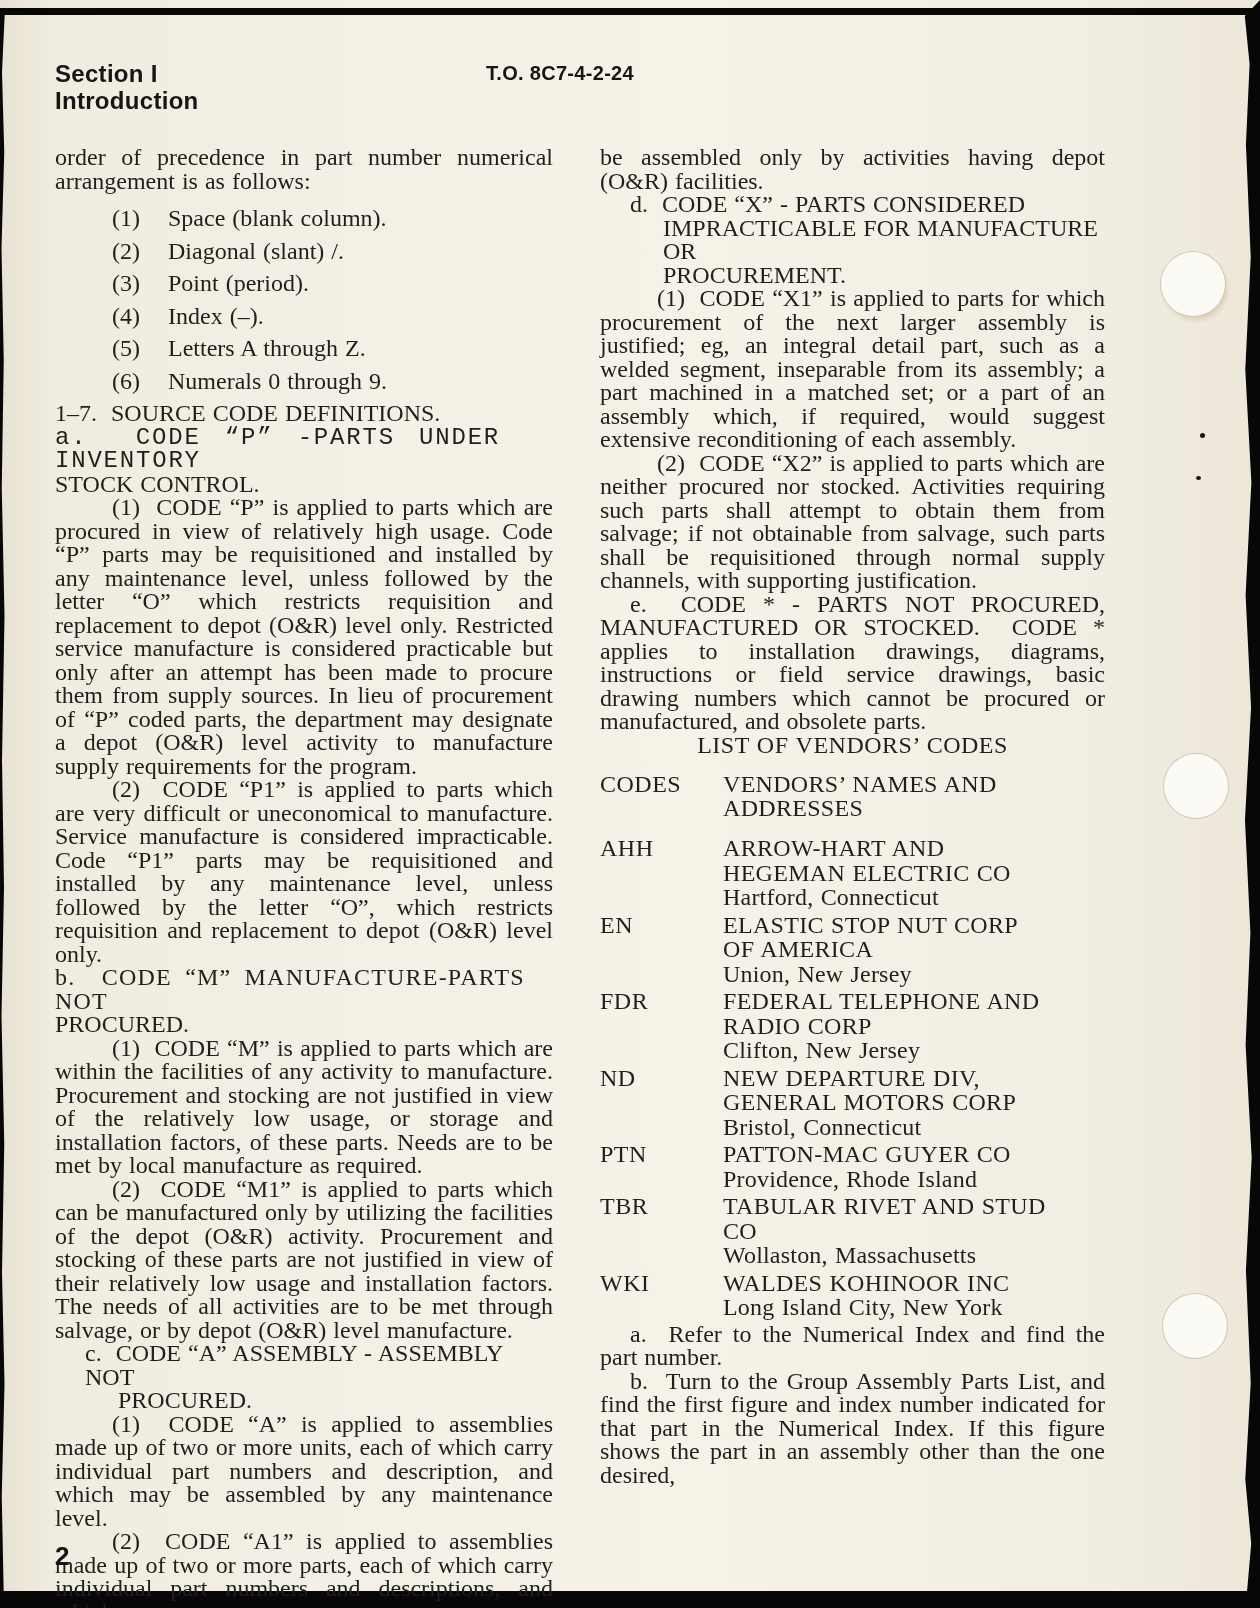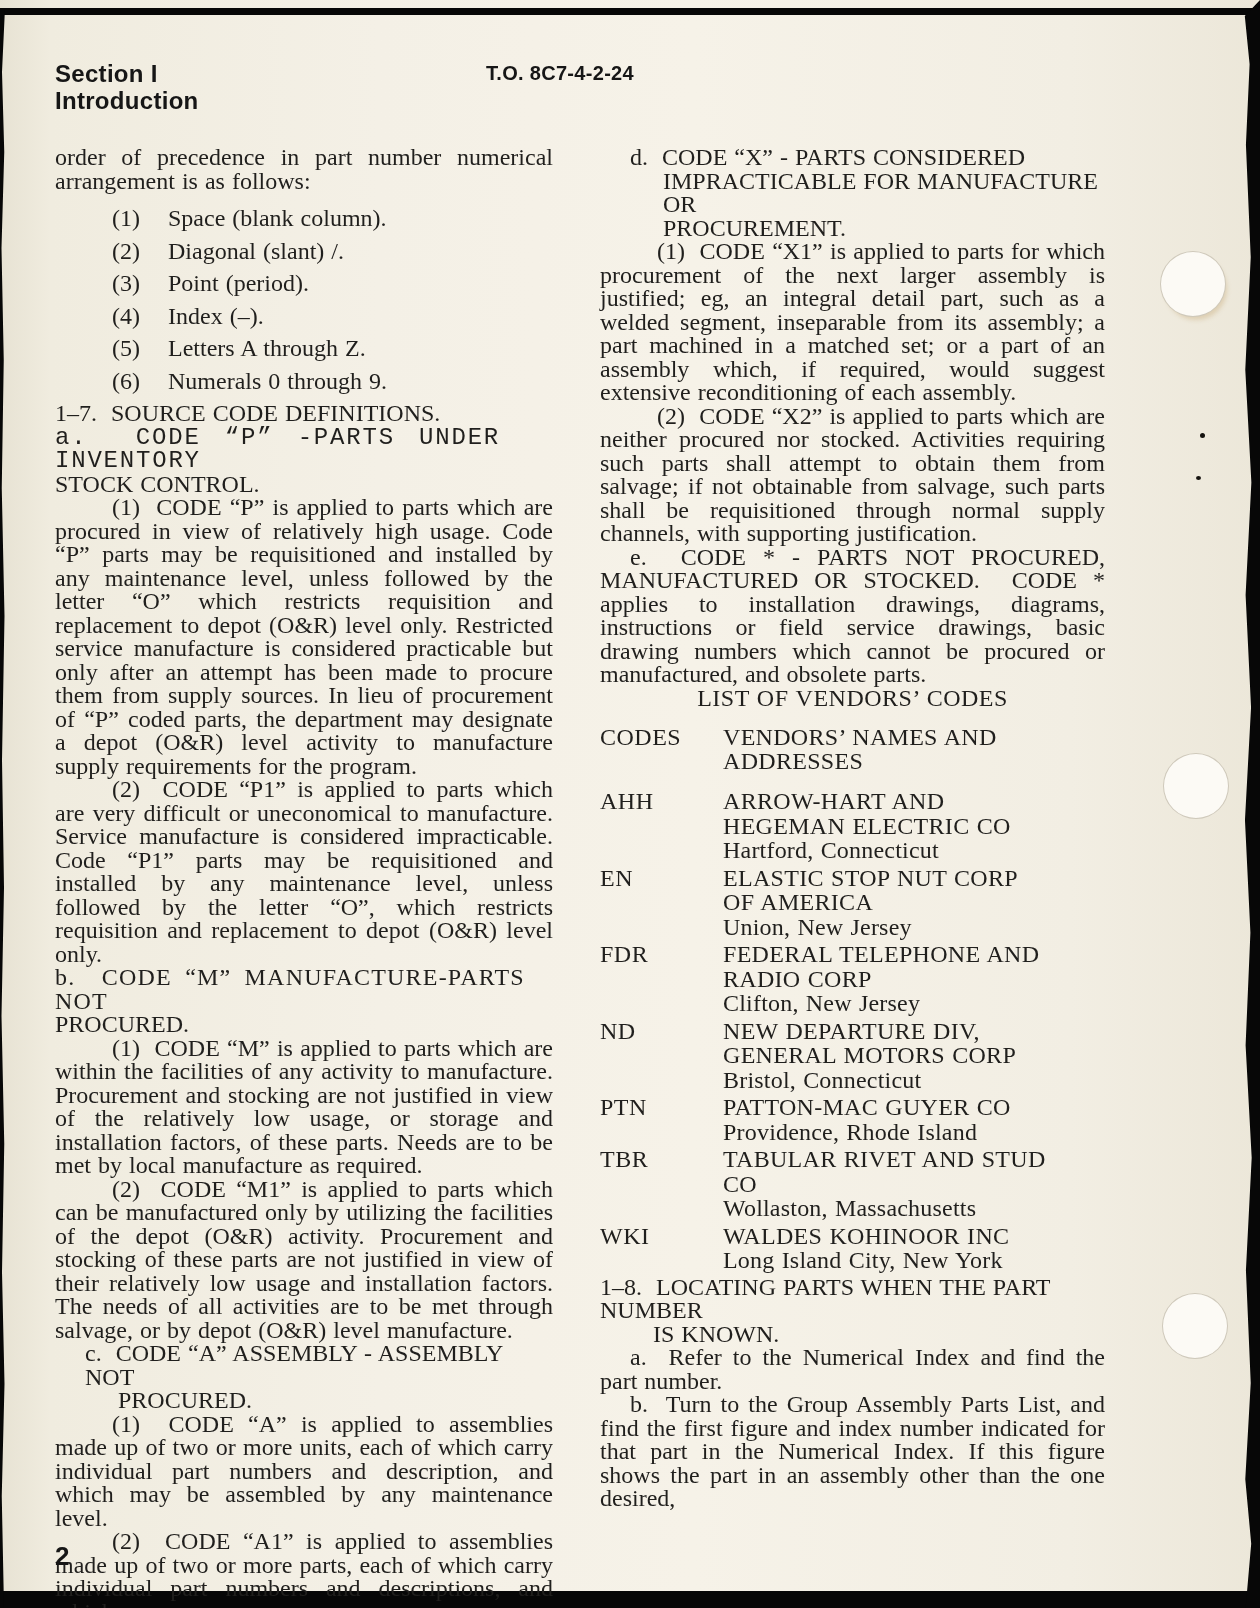--- a/index.html
+++ b/index.html
@@ -143,20 +143,21 @@
     <p class="hang63 mt12">
       <span class="line l1">c.&nbsp; CODE “A” ASSEMBLY - ASSEMBLY NOT</span>
       <span class="line">PROCURED.</span>
     </p>
 
     <p class="just ind1 mt9">(1)&nbsp; CODE “A” is applied to assemblies made up of two or more units, each of which carry individual part numbers and description, and which may be assembled by any maintenance level.</p>
     <p class="just ind1 mt10">(2)&nbsp; CODE “A1” is applied to assemblies made up of two or more parts, each of which carry individual part numbers and descriptions, and which may</p>
   </div>
 
   <div class="col col-right">
+    <p class="just">be assembled only by activities having depot (O&amp;R) facilities.</p>
 
     <p class="hang63 mt10">
       <span class="line l1">d.&nbsp; CODE “X” - PARTS CONSIDERED</span>
       <span class="line">IMPRACTICABLE FOR MANUFACTURE OR</span>
       <span class="line">PROCUREMENT.</span>
     </p>
 
     <p class="just ind1 mt12">(1)&nbsp; CODE “X1” is applied to parts for which procurement of the next larger assembly is justified; eg, an integral detail part, such as a welded segment, inseparable from its assembly; a part machined in a matched set; or a part of an assembly which, if required, would suggest extensive reconditioning of each assembly.</p>
     <p class="just ind1 mt8">(2)&nbsp; CODE “X2” is applied to parts which are neither procured nor stocked. Activities requiring such parts shall attempt to obtain them from salvage; if not obtainable from salvage, such parts shall be requisitioned through normal supply channels, with supporting justification.</p>
     <p class="just ind2 mt18">e.&nbsp; CODE * - PARTS NOT PROCURED, MANUFACTURED OR STOCKED.&nbsp; CODE * applies to installation drawings, diagrams, instructions or field service drawings, basic drawing numbers which cannot be procured or manufactured, and obsolete parts.</p>
@@ -192,23 +193,19 @@
       <div class="v-row">
         <span class="v-code">TBR</span>
         <span class="v-name"><span>TABULAR RIVET AND STUD CO</span><br><span class="v-city">Wollaston, Massachusetts</span></span>
       </div>
       <div class="v-row">
         <span class="v-code">WKI</span>
         <span class="v-name"><span>WALDES KOHINOOR INC</span><br><span class="v-city">Long Island City, New York</span></span>
       </div>
     </div>
 
-    <p class="hang53 mt26">
-      <span class="line l1">1–8.&nbsp; LOCATING PARTS WHEN THE PART NUMBER</span>
-      <span class="line">IS KNOWN.</span>
-    </p>
 
     <p class="just ind2 mt12">a.&nbsp; Refer to the Numerical Index and find the part number.</p>
     <p class="just ind2 mt9">b.&nbsp; Turn to the Group Assembly Parts List, and find the first figure and index number indicated for that part in the Numerical Index. If this figure shows the part in an assembly other than the one desired,</p>
   </div>
 
   <div class="pageno">2</div>
 </div>
 
 </body></html>

